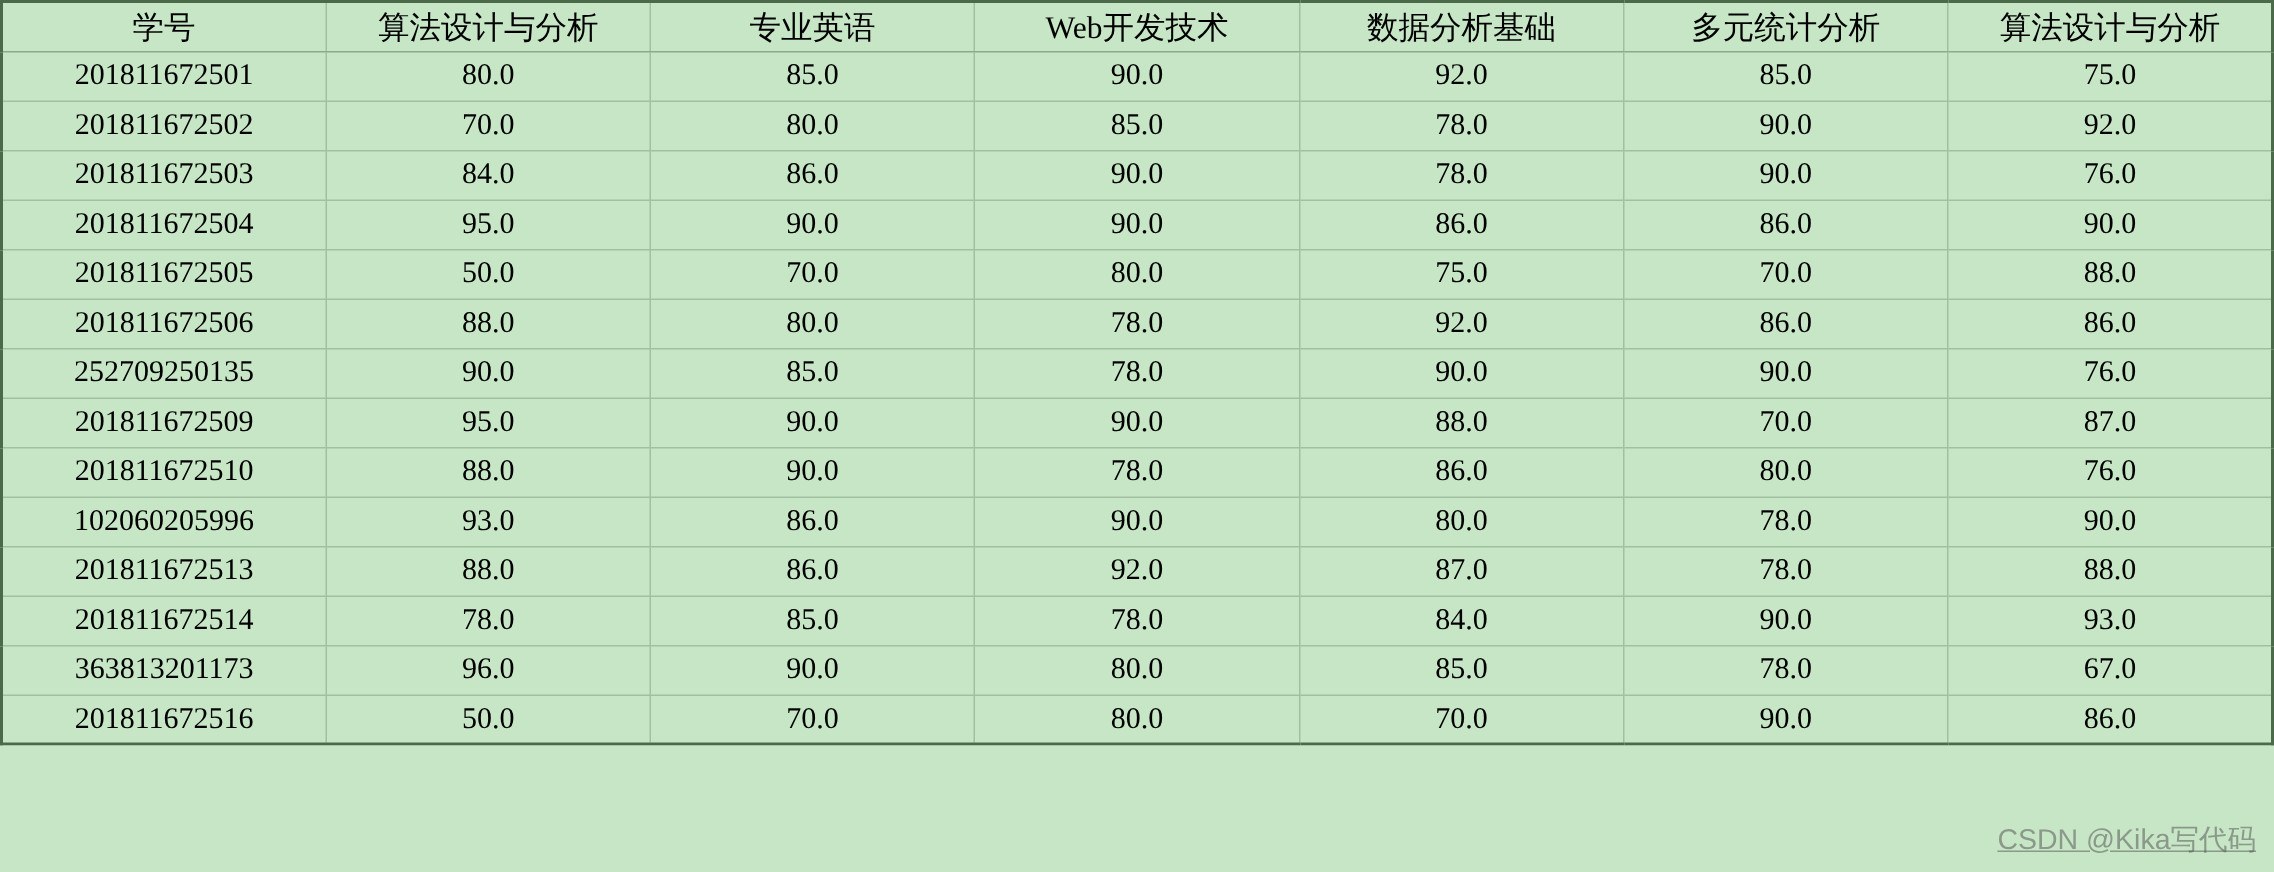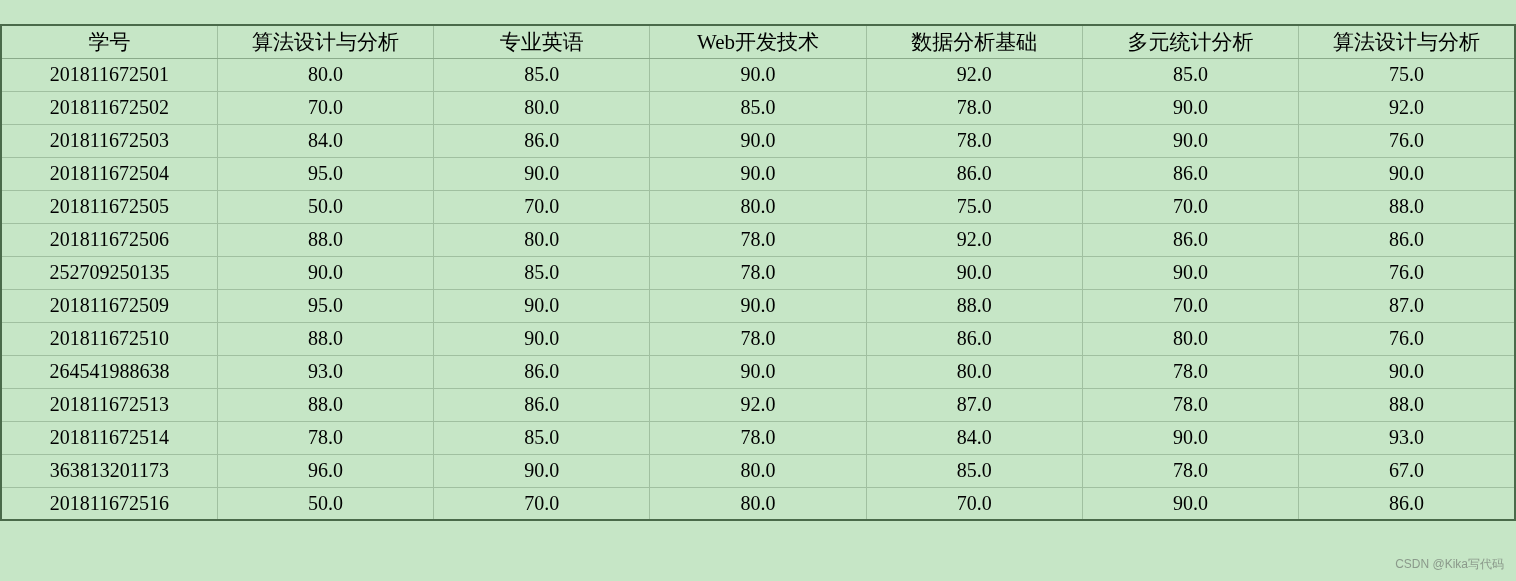--- a/index.html
+++ b/index.html
@@ -10,21 +10,20 @@
     body {
       font-family: "SimSun", "宋体", serif;
       background: #c6e6c6;
       font-size: 20px;
       color: #000;
     }
     table {
       border-collapse: collapse;
       width: 100%;
       table-layout: fixed;
-      margin-top: 24px;
     }
     th, td {
       border: 1px solid #a0c0a0;
       height: 33px;
       text-align: center;
       vertical-align: middle;
       font-weight: normal;
     }
     th {
       font-size: 21px;
@@ -43,22 +42,23 @@
     }
     th:last-child, td:last-child {
       border-right: 2px solid #4a6a4a;
     }
     .watermark {
       position: fixed;
       bottom: 8px;
       right: 12px;
       color: rgba(90,90,90,0.55);
       font-family: sans-serif;
-      font-size: 12px;
+      font-size: 19px;
       pointer-events: none;
+      text-decoration: underline;
     }
   </style>
 </head>
 <body>
 
 <table>
   <thead>
     <tr>
       <th>学号</th>
       <th>算法设计与分析</th>
@@ -145,21 +145,21 @@
       <tr>
         <td>201811672510</td>
         <td>88.0</td>
         <td>90.0</td>
         <td>78.0</td>
         <td>86.0</td>
         <td>80.0</td>
         <td>76.0</td>
       </tr>
       <tr>
-        <td>264541988638</td>
+        <td>102060205996</td>
         <td>93.0</td>
         <td>86.0</td>
         <td>90.0</td>
         <td>80.0</td>
         <td>78.0</td>
         <td>90.0</td>
       </tr>
       <tr>
         <td>201811672513</td>
         <td>88.0</td>

